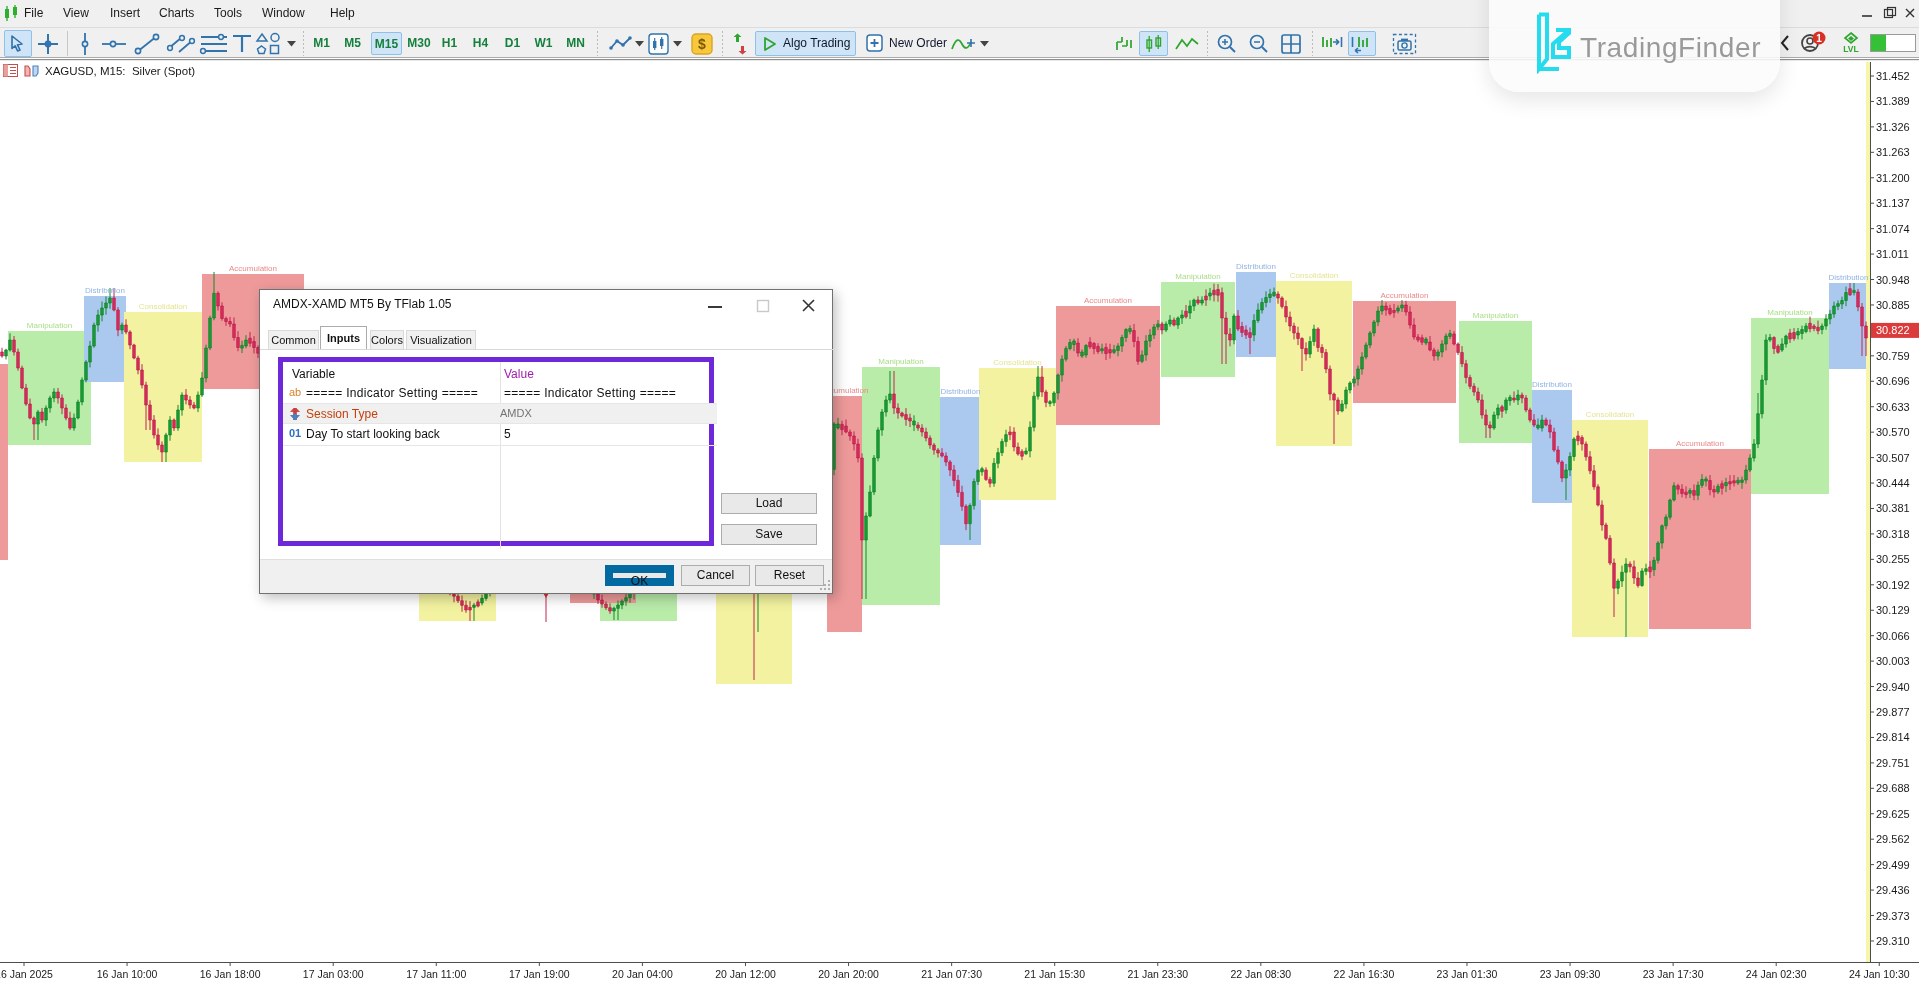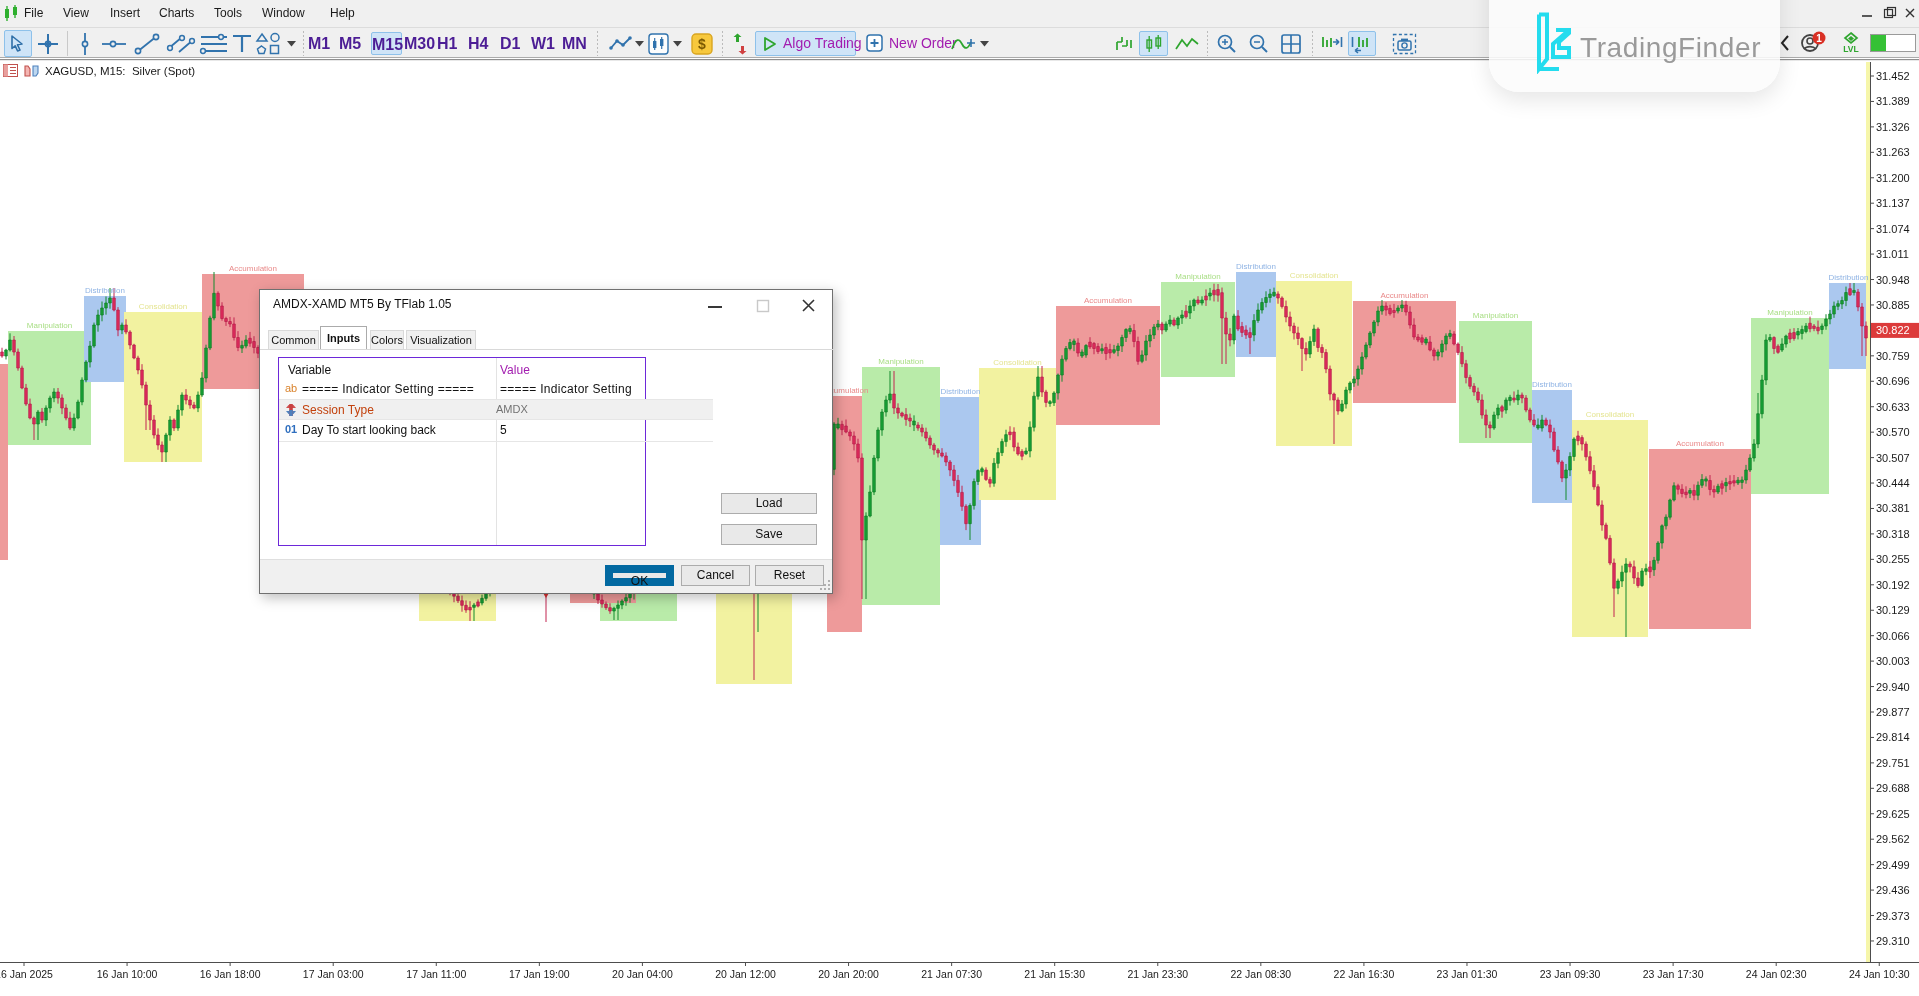--- a/index.html
+++ b/index.html
@@ -4,23 +4,23 @@
 html,body{width:1919px;height:996px;overflow:hidden;background:#fff;
  font-family:"Liberation Sans",sans-serif;}
 #page{position:relative;width:1919px;height:996px;overflow:hidden;background:#fff}
 .abs{position:absolute}
 #menubar{left:0;top:0;width:1919px;height:27px;background:#f0f0f0}
 #menubar .mi{position:absolute;top:6px;font-size:12px;color:#1a1a1a}
 #toolbar{left:0;top:27px;width:1919px;height:31px;background:#f0f0f0;border-top:1px solid #dcdcdc;border-bottom:1px solid #ababab}
 #tb3d{left:0;top:59px;width:1919px;height:2px;background:#8f8f8f;border-bottom:1px solid #e8e8e8}
 .sep{position:absolute;top:3px;height:25px;width:1px;background:#c9c9c9}
 .dsep{position:absolute;top:3px;height:25px;width:1px;background:repeating-linear-gradient(#bbb 0 2px,#f0f0f0 2px 4px)}
-.tfb{position:absolute;top:4px;height:23px;line-height:23px;font-size:16px;font-weight:700;color:#4c1d95}
+.tfb{position:absolute;top:4px;height:23px;line-height:23px;text-align:center;font-size:12px;font-weight:700;color:#15803d}
 .selbox{background:#cfe4f7;border:1px solid #8ec1ea;border-radius:2px}
-.tbtn{position:absolute;top:4px;height:23px;line-height:21px;font-size:14px;color:#a21caf}
+.tbtn{position:absolute;top:4px;height:23px;line-height:21px;font-size:12px;color:#0f172a}
 #wm{left:1489px;top:-40px;width:291px;height:132px;background:rgba(251,251,251,0.87);border-radius:0 0 30px 30px;box-shadow:0 8px 22px rgba(0,0,0,0.10)}
 #dlg{left:259px;top:289px;width:574px;height:305px;background:#fff;border:1px solid #707070;box-shadow:3px 4px 12px rgba(0,0,0,0.25)}
 .btn{position:absolute;height:21px;background:#e9e9e9;border:1px solid #acacac;font-size:12px;color:#111;text-align:center;line-height:19px}
 .tab{position:absolute;font-size:11px;color:#111;text-align:center;background:#f0f0f0;border:1px solid #d9d9d9;border-bottom:none}
 </style></head><body>
 <div id="page">
 <svg width="1919" height="996" viewBox="0 0 1919 996" style="position:absolute;left:0;top:0">
 <rect x="0" y="62" width="1919" height="934" fill="#ffffff"></rect>
 <rect x="0" y="364" width="8" height="196" fill="#EE9A9A"></rect>
 <rect x="8" y="331" width="83" height="114" fill="#B9EBA9"></rect>
@@ -345,21 +345,21 @@
   <line x1="8" y1="9" x2="22" y2="9" stroke="#222" stroke-width="1.8"></line>
   <rect x="57.5" y="2.5" width="11" height="11" fill="none" stroke="#c9c9c9" stroke-width="1.4"></rect>
   <path d="M103 2 L114 13 M114 2 L103 13" stroke="#333" stroke-width="1.6"></path>
  </svg>
  <div class="tab" style="left:8px;top:40px;width:51px;height:19px;line-height:19px">Common</div>
  <div class="tab" style="left:110px;top:40px;width:34px;height:19px;line-height:19px">Colors</div>
  <div class="tab" style="left:146px;top:40px;width:70px;height:19px;line-height:19px">Visualization</div>
  <div class="tab" style="left:60px;top:36px;width:47px;height:23px;line-height:22px;background:#fff;border-color:#ababab;font-weight:700;z-index:2">Inputs</div>
  <div class="abs" style="left:0px;top:58.5px;width:574px;height:1px;background:#d9d9d9"></div>
 
- <div class="abs" style="left:18px;top:67px;width:368px;height:189px;background:#fff;border:1px solid #6d28d9">
+ <div class="abs" style="left:18px;top:67px;width:436px;height:189px;background:#fff;border:5px solid #6d28d9">
    <div class="abs" style="left:216.5px;top:0;width:1px;height:187px;background:#e3e3e3"></div>
    <div class="abs" style="left:9px;top:5px;font-size:12px;color:#111">Variable</div>
    <div class="abs" style="left:221px;top:5px;font-size:12px;color:#a21caf">Value</div>
    <div class="abs" style="left:6px;top:24px;font-size:11px;font-weight:400;color:#D9822B">ab</div>
    <div class="abs" style="left:23px;top:24px;font-size:12px;color:#111;letter-spacing:0.3px">===== Indicator Setting =====</div>
    <div class="abs" style="left:221px;top:24px;font-size:12px;color:#111;letter-spacing:0.3px">===== Indicator Setting =====</div>
    <div class="abs" style="left:0;top:41px;width:434px;height:21px;background:#f0f0f0;border-top:1px solid #e6e6e6;border-bottom:1px solid #e6e6e6"></div>
    <svg class="abs" style="left:5px;top:45px" width="14" height="14" viewBox="0 0 14 14">
           <path d="M2 5 h10 l-2.5 -3 h-5 z" fill="#d05050"></path>
           <path d="M2 8 h10 l-2.5 3 h-5 z" fill="#4f81bd"></path>

